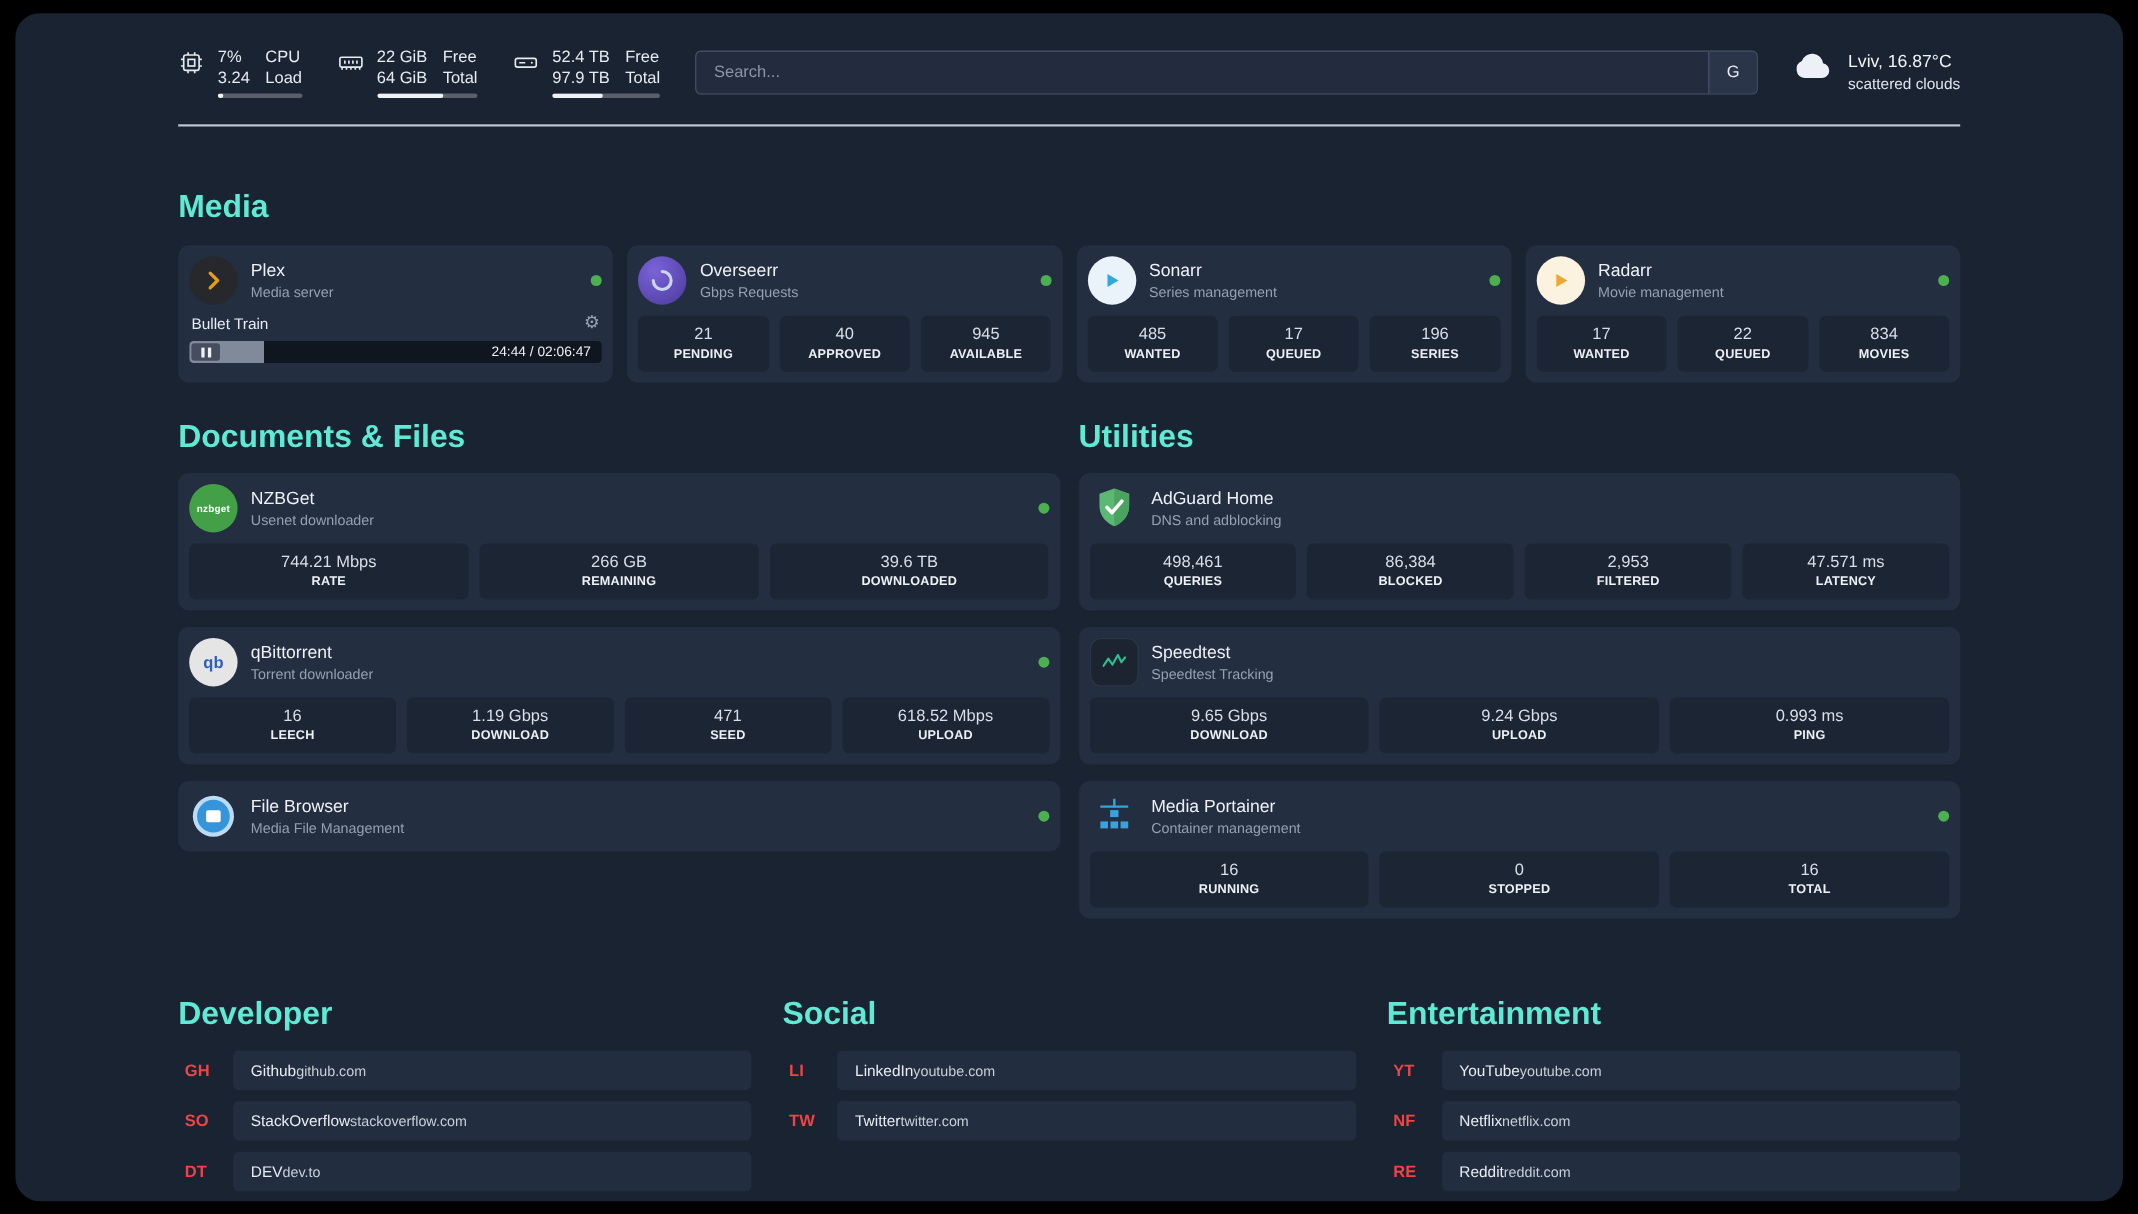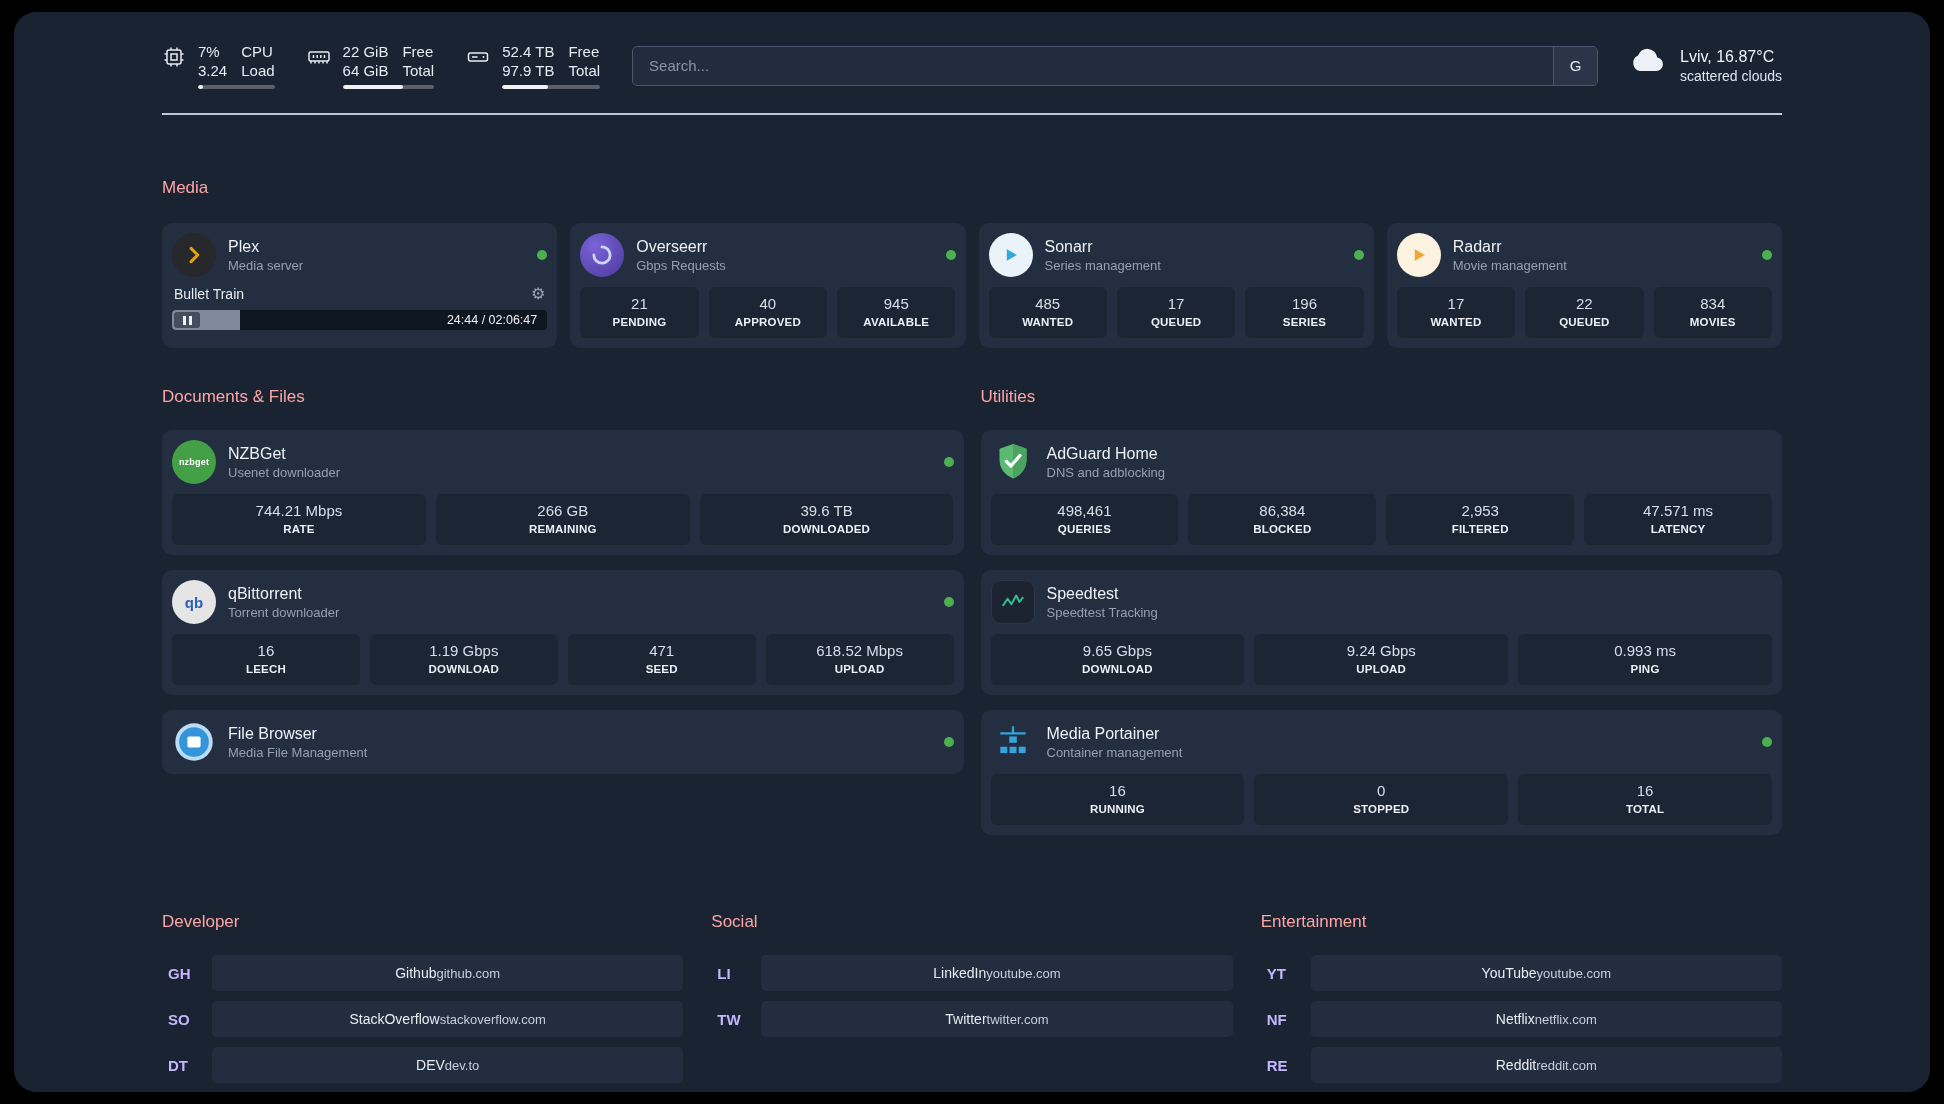--- a/index.html
+++ b/index.html
@@ -20,21 +20,21 @@
   .search-input{flex:1;background:transparent;border:0;outline:0;padding:0 16px;font-size:15px;color:#dde3ec;font-family:inherit}
   .search-input::placeholder{color:#8b95a8}
   .search-engine{width:44px;display:flex;align-items:center;justify-content:center;border-left:1px solid #4a5570;background:#2a3549;color:#e7ebf2;font-size:15px;cursor:pointer}
   .weather{display:flex;gap:14px;flex:none}
   .weather-text{display:flex;flex-direction:column}
   .weather-loc{font-size:16px;color:#f1f4f8;line-height:21px}
   .weather-cond{font-size:14px;color:#dfe5ee;line-height:18px}
   .divider{height:2px;background:#bfc7d4}
 
   
-  .section-title{font-size:17px;line-height:30px;font-weight:400;color:#fca5a5}
+  .section-title{font-size:29px;line-height:30px;font-weight:700;color:#5eead4}
   .media-title{margin:58px 0 20px}
   .media-grid{display:grid;grid-template-columns:repeat(4,1fr);gap:13px}
 
   
   .card{background:#232e41;border-radius:10px;padding:10px;cursor:pointer}
   .card-header{display:flex;align-items:center;gap:12px}
   .app-icon{width:44px;height:44px;flex:none;display:flex;align-items:center;justify-content:center;border-radius:50%}
   .icon-rounded{border-radius:10px}
   .app-titles{display:flex;flex-direction:column;justify-content:center}
   .app-name{font-size:16px;font-weight:500;color:#eef1f6;line-height:21px}
@@ -58,22 +58,22 @@
   
   .columns{display:grid;grid-template-columns:1fr 1fr;gap:17px;align-items:start}
   .col .section-title{margin:34px 0 18px}
   .col .card{margin-bottom:15px}
   .col .card:last-child{margin-bottom:0}
 
   
   .bookmarks{display:grid;grid-template-columns:1fr 1fr 1fr;gap:28px;margin-top:56px;align-items:start}
   .bm-title{margin:16px 0 18px}
   .bm-row{display:flex;align-items:center;margin-bottom:10px;cursor:pointer}
-  .bm-abbr{width:40px;flex:none;padding-left:6px;font-size:15px;font-weight:700;color:#c4b5fd}
-  .bm-bar{flex:1;margin-left:10px;height:36px;display:flex;align-items:center;justify-content:center;background:#222d3f;border-radius:5px;padding:0 16px}
+  .bm-abbr{width:40px;flex:none;padding-left:6px;font-size:15px;font-weight:700;color:#ef4444}
+  .bm-bar{flex:1;margin-left:10px;height:36px;display:flex;align-items:center;justify-content:flex-start;background:#222d3f;border-radius:5px;padding:0 16px}
   .bm-name{font-size:14px;color:#e9edf3}
   .bm-domain{font-size:13px;color:#c8cfda}
 
   .icon-mini-text{font-size:9px;font-weight:700;color:#fff;letter-spacing:.2px}
   .icon-qb{font-size:15px;font-weight:700;color:#2e5fb8}
 </style>
 </head>
 <body>
 
 <div class="page">

